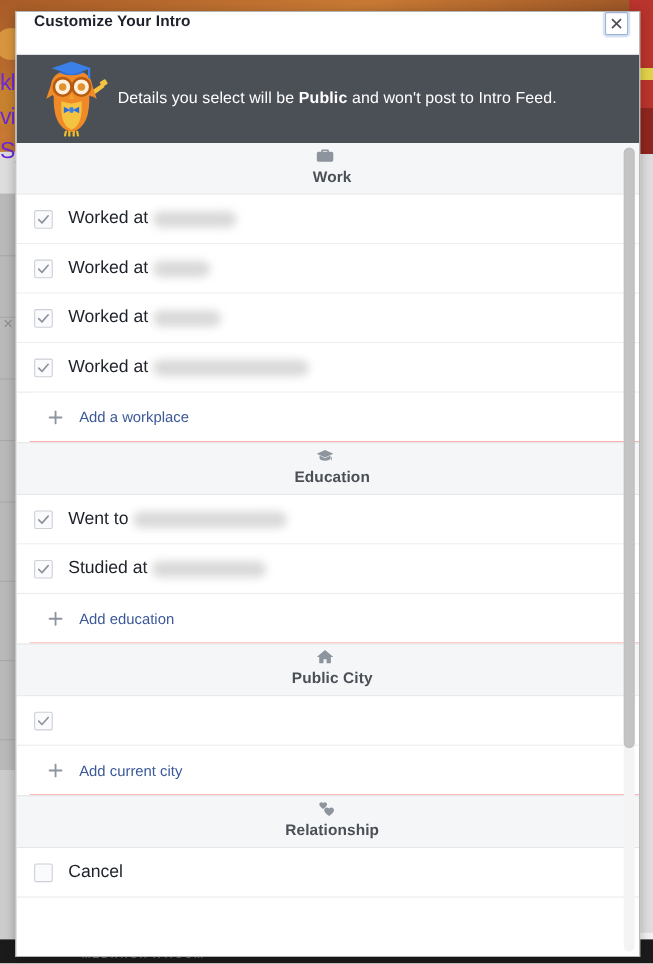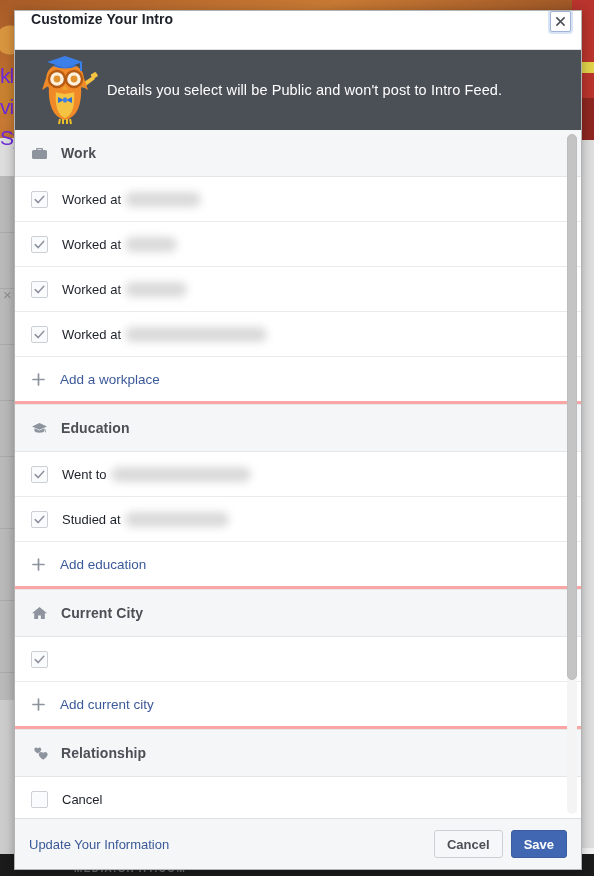--- a/index.html
+++ b/index.html
@@ -44,43 +44,43 @@
     display:flex;align-items:flex-start;padding:0 10px 0 16px;background:#fff;}
   .title{font-size:14px;font-weight:bold;color:#1d2129;flex:1;letter-spacing:.1px;}
   .closebtn{width:19px;height:19px;border:1px solid #9fb4d6;border-radius:2px;
     box-shadow:0 0 0 2px #d7e3f5;display:flex;align-items:center;justify-content:center;
     background:#fff;cursor:pointer;}
   .closebtn svg{display:block;}
 
   .banner{flex:0 0 80px;background:#4b4f56;display:flex;align-items:center;padding:0 14px;}
   .owl{width:72px;height:72px;flex:0 0 72px;position:relative;}
   .banner-text{color:#fff;font-size:14.5px;letter-spacing:.1px;padding-left:6px;}
-  .banner-text b{font-weight:normal;}
+  .banner-text b{font-weight:bold;}
 
   .body{flex:1 1 auto;position:relative;overflow:hidden;background:#fff;}
   .scrollarea{position:absolute;inset:0;overflow:hidden;}
 
   .sec-head{background:#f5f6f7;border-bottom:1px solid #e5e6e9;border-top:1px solid #e5e6e9;
-    height:46px;display:flex;align-items:center;padding:0 16px;}
+    height:46px;display:flex;align-items:center;padding:0 16px;flex-direction:column;}
   .sec-head:first-child{border-top:none;}
   .sec-ico{width:22px;flex:0 0 22px;display:flex;align-items:center;justify-content:flex-start;}
   .sec-title{font-size:14px;font-weight:bold;color:#4b4f56;padding-left:8px;letter-spacing:.1px;}
 
   .row{height:44px;display:flex;align-items:center;padding:0 16px;
     border-bottom:1px solid #e9ebee;background:#fff;}
   .cb{width:15px;height:15px;flex:0 0 15px;border:1px solid #ccd0d5;border-radius:2px;
     background:#fafbfc;display:flex;align-items:center;justify-content:center;cursor:pointer;}
   .cb svg{display:block;}
-  .row-label{font-size:13px;color:#1d2129;padding-left:14px;display:flex;align-items:center;
+  .row-label{font-size:16px;color:#1d2129;padding-left:14px;display:flex;align-items:center;
     white-space:nowrap;}
   .redact{display:inline-block;height:15px;margin-left:4px;border-radius:8px;
     background:#d7d7d7;filter:blur(4px);opacity:.95;}
 
   .addrow{height:44px;display:flex;align-items:center;padding:0 16px;
-    border-bottom:3px solid #fca5a5;background:#fff;cursor:pointer;}
+    border-bottom:1px solid #fca5a5;background:#fff;cursor:pointer;margin-left:12px;}
   .plus{width:15px;flex:0 0 15px;display:flex;align-items:center;justify-content:center;}
   .addlabel{font-size:13.5px;color:#3b5998;padding-left:14px;}
 
   .vscroll{position:absolute;right:4px;top:4px;width:10px;bottom:4px;
     background:#f4f4f4;border-radius:6px;}
   .vthumb{position:absolute;left:0;top:0;width:10px;height:546px;background:#c4c4c4;
     border-radius:6px;border:1px solid #bdbdbd;box-sizing:border-box;}
 
   .footer{flex:0 0 50px;border-top:1px solid #dddfe2;background:#f5f6f7;
     display:flex;align-items:center;padding:0 14px;}
@@ -273,21 +273,21 @@
               </svg>
             </div>
             <div class="addlabel">Add education</div>
           </div>
           <div class="sec-head">
             <div class="sec-ico">
               <svg width="17" height="17" viewBox="0 0 17 17">
                 <path fill="#8d949e" d="M8.5 2 16 8.3h-2.2V14H9.9v-3.6H7.1V14H3.2V8.3H1L8.5 2z"></path>
               </svg>
             </div>
-            <div class="sec-title">Current City</div>
+            <div class="sec-title">Public City</div>
           </div>
           <div class="row">
             <div class="cb">
               <svg width="11" height="11" viewBox="0 0 11 11">
                 <path d="M1.2 5.6 L4.2 8.6 L9.8 2.2" stroke="#8d949e" stroke-width="1.5" fill="none" stroke-linecap="round" stroke-linejoin="round"></path>
               </svg>
             </div>
           </div>
           <div class="addrow">
             <div class="plus">
@@ -310,20 +310,15 @@
             <div class="row-label">
               <span>Cancel</span>
             </div>
           </div>
         </div>
       <div class="vscroll">
         <div class="vthumb"></div>
       </div>
     </div>
 
-    <div class="footer">
-      <div class="footlink">Update Your Information</div>
-      <div class="btn btn-cancel">Cancel</div>
-      <div class="btn btn-save">Save</div>
-    </div>
 
   </div>
 </div>
 
 </body></html>

